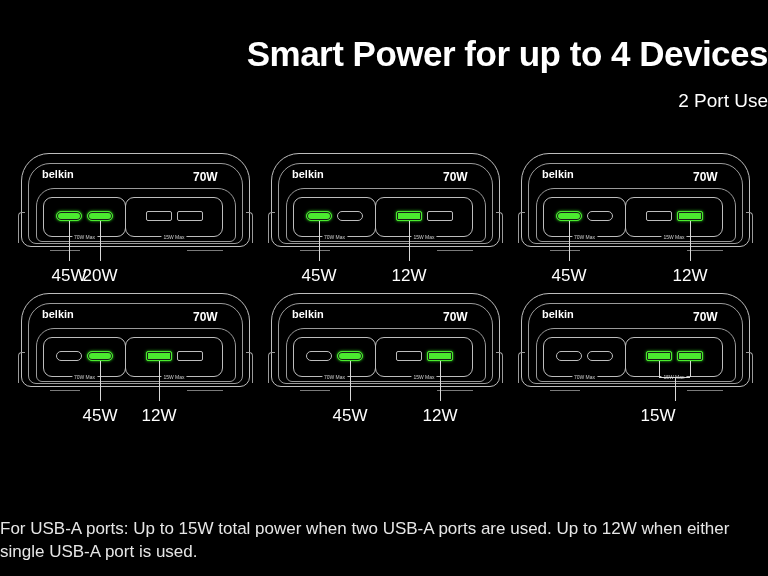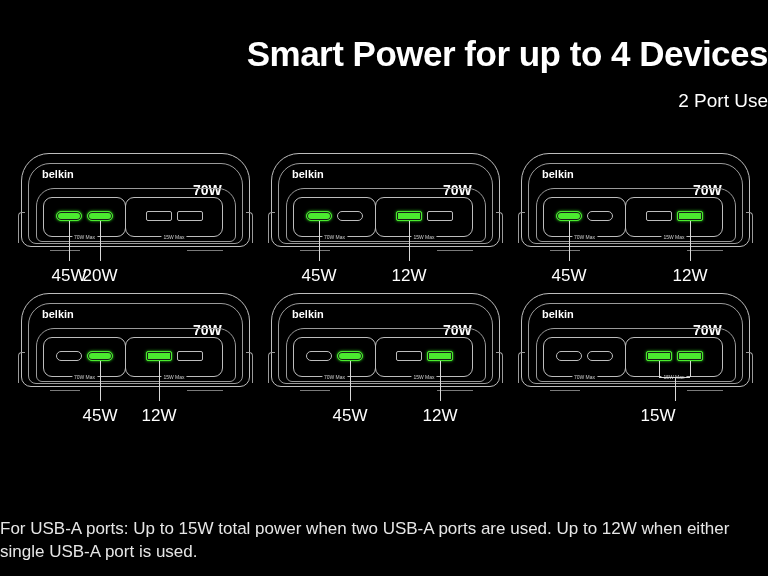--- a/index.html
+++ b/index.html
@@ -36,21 +36,21 @@
   }
   .side-notch-l { left:-4px; border-left:1px solid #9a9a9a; border-radius:4px 0 0 0;}
   .side-notch-r { right:-4px; border-right:1px solid #9a9a9a; border-radius:0 4px 0 0;}
   .foot { position:absolute; top:97px; height:0; border-top:1px solid #7a7a7a; }
   .foot.l { left:30px; width:30px; }
   .foot.r { left:167px; width:36px; }
   .brand {
     position:absolute; left:22px; top:15px; font-size:11px; font-weight:bold; color:#fff;
   }
   .watt {
-    position:absolute; left:173px; top:17px; font-size:14px; font-weight:bold; color:#fff;margin-top:12px;
+    position:absolute; left:173px; top:17px; font-size:12px; font-weight:bold; color:#fff;
   }
   .tray {
     position:absolute; left:16px; top:35px; width:198px; height:52px;
     border:1px solid #9a9a9a; border-radius:18px 18px 6px 6px;
   }
   .group {
     position:absolute; top:44px; height:38px;
     border:1px solid #bdbdbd; border-radius:9px;
   }
   .group.c { left:23px; width:81px; }

